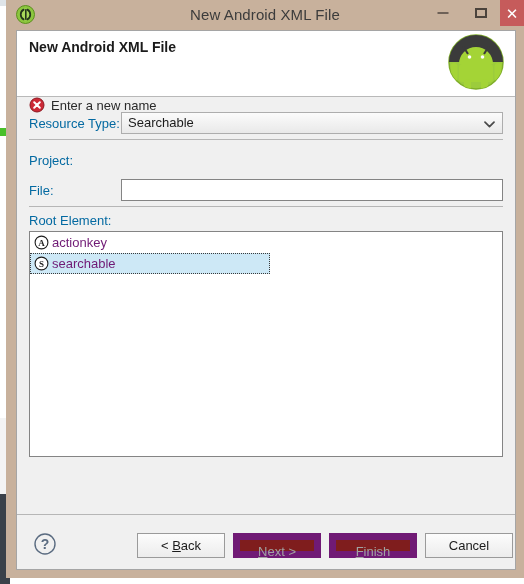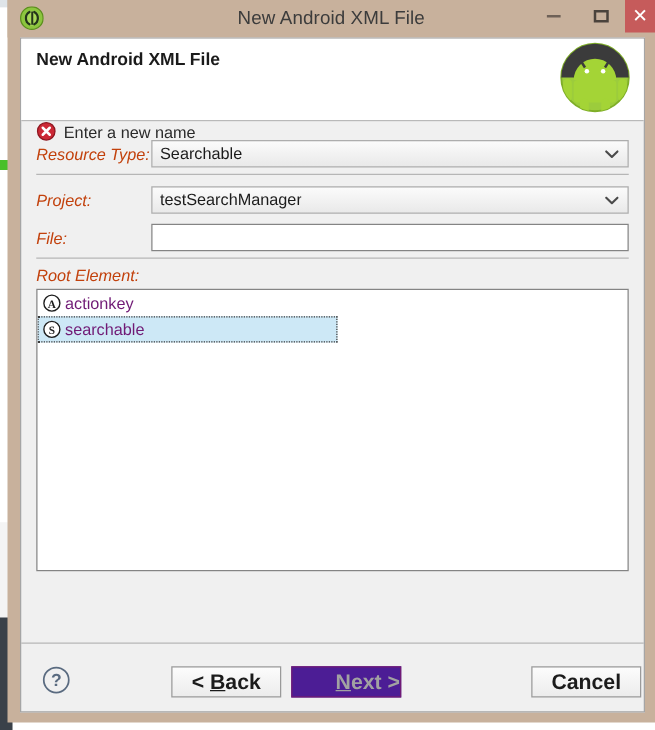--- a/index.html
+++ b/index.html
@@ -157,23 +157,22 @@
     width: 474px;
     height: 1px;
     background: #b6b6b6;
   }
   #sep1 { top: 108px; }
   #sep2 { top: 175px; }
 
   .field-label {
     position: absolute;
     font-size: 13px;
-    color: #c2410c;
+    color: #0369a1;
     white-space: nowrap;
-    font-style: italic;
   }
   #lbl-resource-type { left: 12px; top: 85px; }
   #lbl-project       { left: 12px; top: 122px; }
   #lbl-file          { left: 12px; top: 152px; }
   #lbl-root-element  { left: 12px; top: 182px; }
 
   .combo {
     position: absolute;
     left: 104px;
     width: 382px;
@@ -262,37 +261,35 @@
     position: absolute;
     left: 16px; top: 501px;
     width: 24px; height: 24px;
     cursor: pointer;
   }
   .dlg-btn {
     position: absolute;
     top: 502px;
     height: 25px;
     width: 88px;
-    font-size: 17px;
+    font-size: 13px;
     font-family: "Liberation Sans", sans-serif;
     color: #1b1b1b;
     background: linear-gradient(#fcfcfc, #ececec);
     border: 1px solid #9a9a9a;
     box-sizing: border-box;
     cursor: default;
     padding: 0;
     text-align: center;
     line-height: 23px;
-    font-weight: bold;
   }
   .dlg-btn.disabled {
     color: #a2a2a2;
-    background: #4c1d95;
-    border: 1px solid #701a75;
-    text-align: right;
+    background: #7f1d1d;
+    border: 7px solid #701a75;
   }
   #btn-back   { left: 120px; }
   #btn-next   { left: 216px; }
   #btn-finish { left: 312px; }
   #btn-cancel { left: 408px; text-align: center; }
   .dlg-btn u { text-decoration: underline; }
 </style>
 </head>
 <body>
 
@@ -377,28 +374,20 @@
     <div class="combo" id="combo-resource-type">
       <span class="cval">Searchable</span>
       <span class="chev">
         <svg width="11" height="7" viewBox="0 0 11 7">
             <path d="M1 1.2 L5.5 5.6 L10 1.2" stroke="#4a4a4a" stroke-width="1.7" fill="none" stroke-linecap="round" stroke-linejoin="round"></path>
           </svg>
       </span>
     </div>
 
     <div class="field-label" id="lbl-project">Project:</div>
-    <div class="combo" id="combo-project">
-      <span class="cval">testSearchManager</span>
-      <span class="chev">
-        <svg width="11" height="7" viewBox="0 0 11 7">
-            <path d="M1 1.2 L5.5 5.6 L10 1.2" stroke="#4a4a4a" stroke-width="1.7" fill="none" stroke-linecap="round" stroke-linejoin="round"></path>
-          </svg>
-      </span>
-    </div>
 
     <div class="field-label" id="lbl-file">File:</div>
     <input id="input-file" type="text" value="" style="">
 
     <div class="field-label" id="lbl-root-element">Root Element:</div>
     <div id="root-list">
 
       <div class="list-item">
         <span class="li-icon">
           <svg width="15" height="15" viewBox="0 0 15 15">
@@ -431,19 +420,22 @@
     </span>
 
     <button class="dlg-btn" id="btn-back">
       <span>&lt; </span><u>B</u><span>ack</span>
     </button>
 
     <button class="dlg-btn disabled" id="btn-next">
       <span></span><u>N</u><span>ext &gt;</span>
     </button>
 
+    <button class="dlg-btn disabled" id="btn-finish">
+      <span></span><u>F</u><span>inish</span>
+    </button>
 
     <button class="dlg-btn" id="btn-cancel">
       <span></span><u></u><span>Cancel</span>
     </button>
 
   </div>
 </div>
 
 </body></html>

